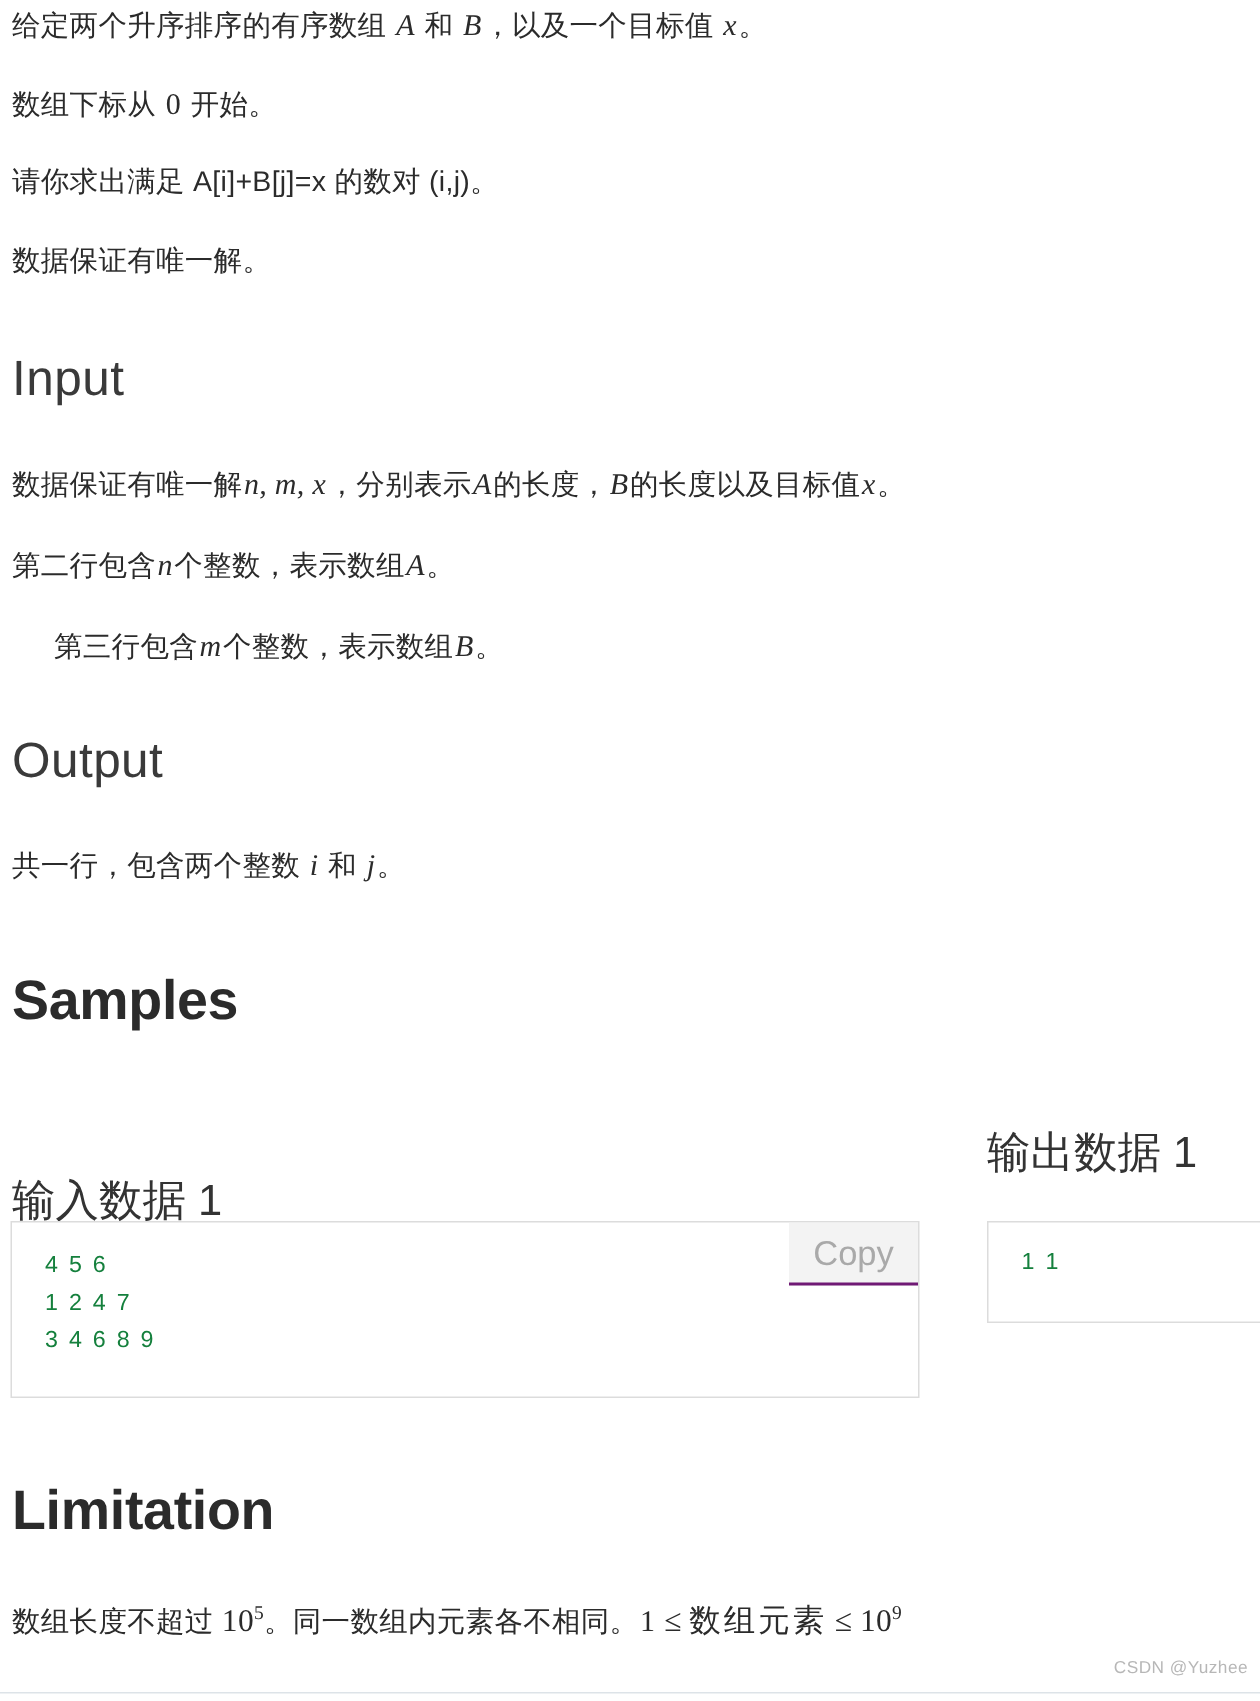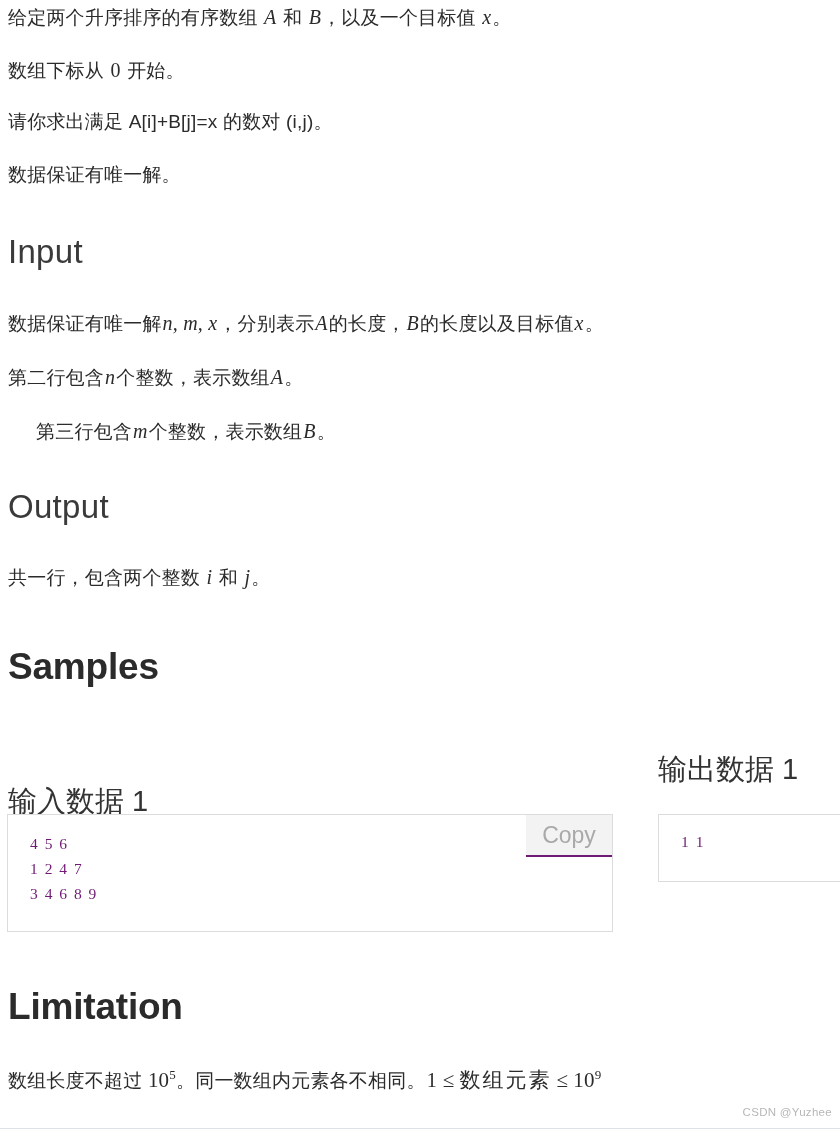--- a/index.html
+++ b/index.html
@@ -126,24 +126,24 @@
     border: 1px solid #dcdcdc;
     background: #ffffff;
     overflow: hidden;
   }
   #code-input  { left: 7px;   top: 814px; width: 606px; height: 118px; }
   #code-output { left: 658px; top: 814px; width: 230px; height: 68px; }
 
   .codebox pre {
     margin: 0;
     padding: 16px 0 0 22px;
-    font-family: Liberation Serif, serif;
+    font-family: Liberation Sans, sans-serif;
     font-size: 15.5px;
     line-height: 25px;
-    color: #701a75;
+    color: #15803d;
     letter-spacing: 1.5px;
     white-space: pre;
   }
   #code-output pre { padding: 14px 0 0 22px; }
 
   .copy-btn {
     position: absolute;
     right: 0;
     top: 0;
     width: 86px;

